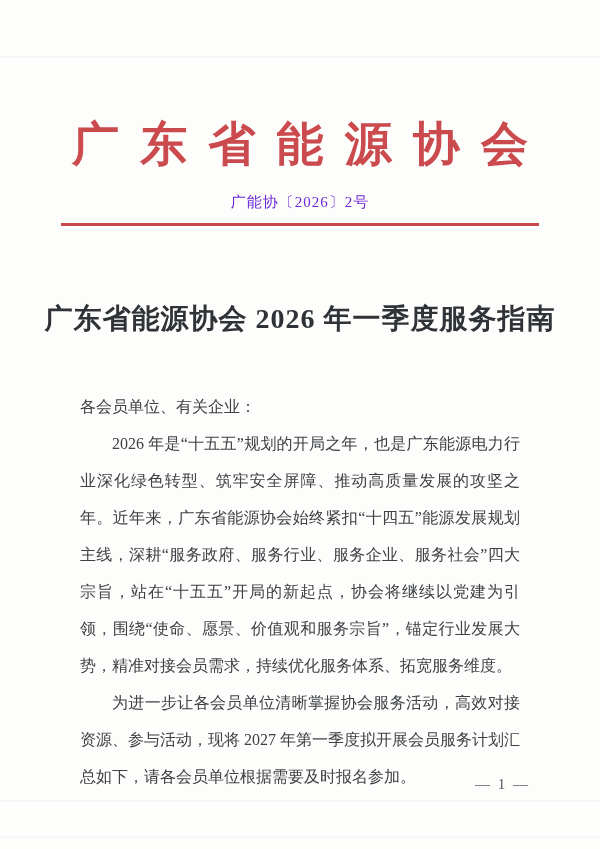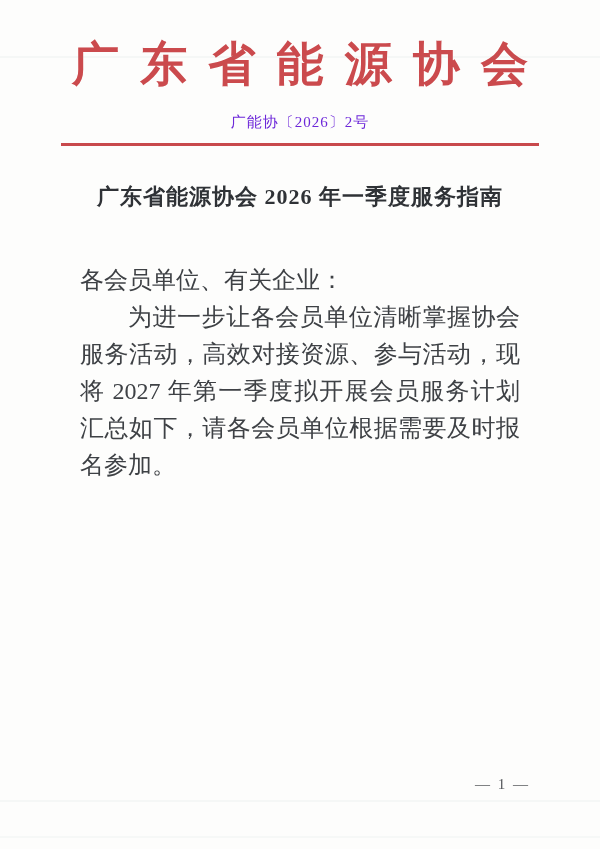--- a/index.html
+++ b/index.html
@@ -22,21 +22,21 @@
     left: 0;
     width: 100%;
     height: 2px;
     background: rgba(120,150,150,0.06);
   }
   .artifact-top { top: 56px; }
   .artifact-bottom-1 { top: 800px; }
   .artifact-bottom-2 { top: 836px; background: rgba(120,150,150,0.05); }
 
   .org-name {
-    padding-top: 40px;
+    padding-top: 120px;
     text-align: center;
     font-size: 47px;
     line-height: 1.05;
     font-weight: bold;
     color: #cb4a4d;
     letter-spacing: 0.45em;
     padding-left: 0.45em; 
     white-space: nowrap;
   }
   .doc-number {
@@ -46,32 +46,32 @@
     color: #6d28d9;
     letter-spacing: 1px;
   }
   .red-rule {
     width: 478px;
     height: 3px;
     margin: 11px auto 0 auto;
     background: #c8494c;
   }
   .doc-title {
-    margin-top: 36px;
+    margin-top: 74px;
     text-align: center;
-    font-size: 22px;
+    font-size: 28px;
     font-weight: bold;
     color: #2f3236;
     letter-spacing: 1px;
     white-space: nowrap;
   }
   .doc-body {
     margin: 50px 80px 0 80px;
     width: 440px;
-    font-size: 24px;
+    font-size: 16px;
     line-height: 37px;
     color: #3e4145;
     text-align: justify;
   }
   .salutation {
     margin: 0;
   }
   .para {
     margin: 0;
     text-indent: 2em;
@@ -96,20 +96,21 @@
   <div class="org-name">广东省能源协会</div>
 
   <div class="doc-number">广能协〔2026〕2号</div>
 
   <div class="red-rule"></div>
 
   <div class="doc-title">广东省能源协会 2026 年一季度服务指南</div>
 
   <div class="doc-body">
     <p class="salutation">各会员单位、有关企业：</p>
+    <p class="para">2026 年是“十五五”规划的开局之年，也是广东能源电力行业深化绿色转型、筑牢安全屏障、推动高质量发展的攻坚之年。近年来，广东省能源协会始终紧扣“十四五”能源发展规划主线，深耕“服务政府、服务行业、服务企业、服务社会”四大宗旨，站在“十五五”开局的新起点，协会将继续以党建为引领，围绕“使命、愿景、价值观和服务宗旨”，锚定行业发展大势，精准对接会员需求，持续优化服务体系、拓宽服务维度。</p>
     <p class="para">为进一步让各会员单位清晰掌握协会服务活动，高效对接资源、参与活动，现将 2027 年第一季度拟开展会员服务计划汇总如下，请各会员单位根据需要及时报名参加。</p>
   </div>
 
   <div class="page-number">— 1 —</div>
 
   <div class="scan-artifact artifact-bottom-1"></div>
   <div class="scan-artifact artifact-bottom-2"></div>
 
 </div>
 

